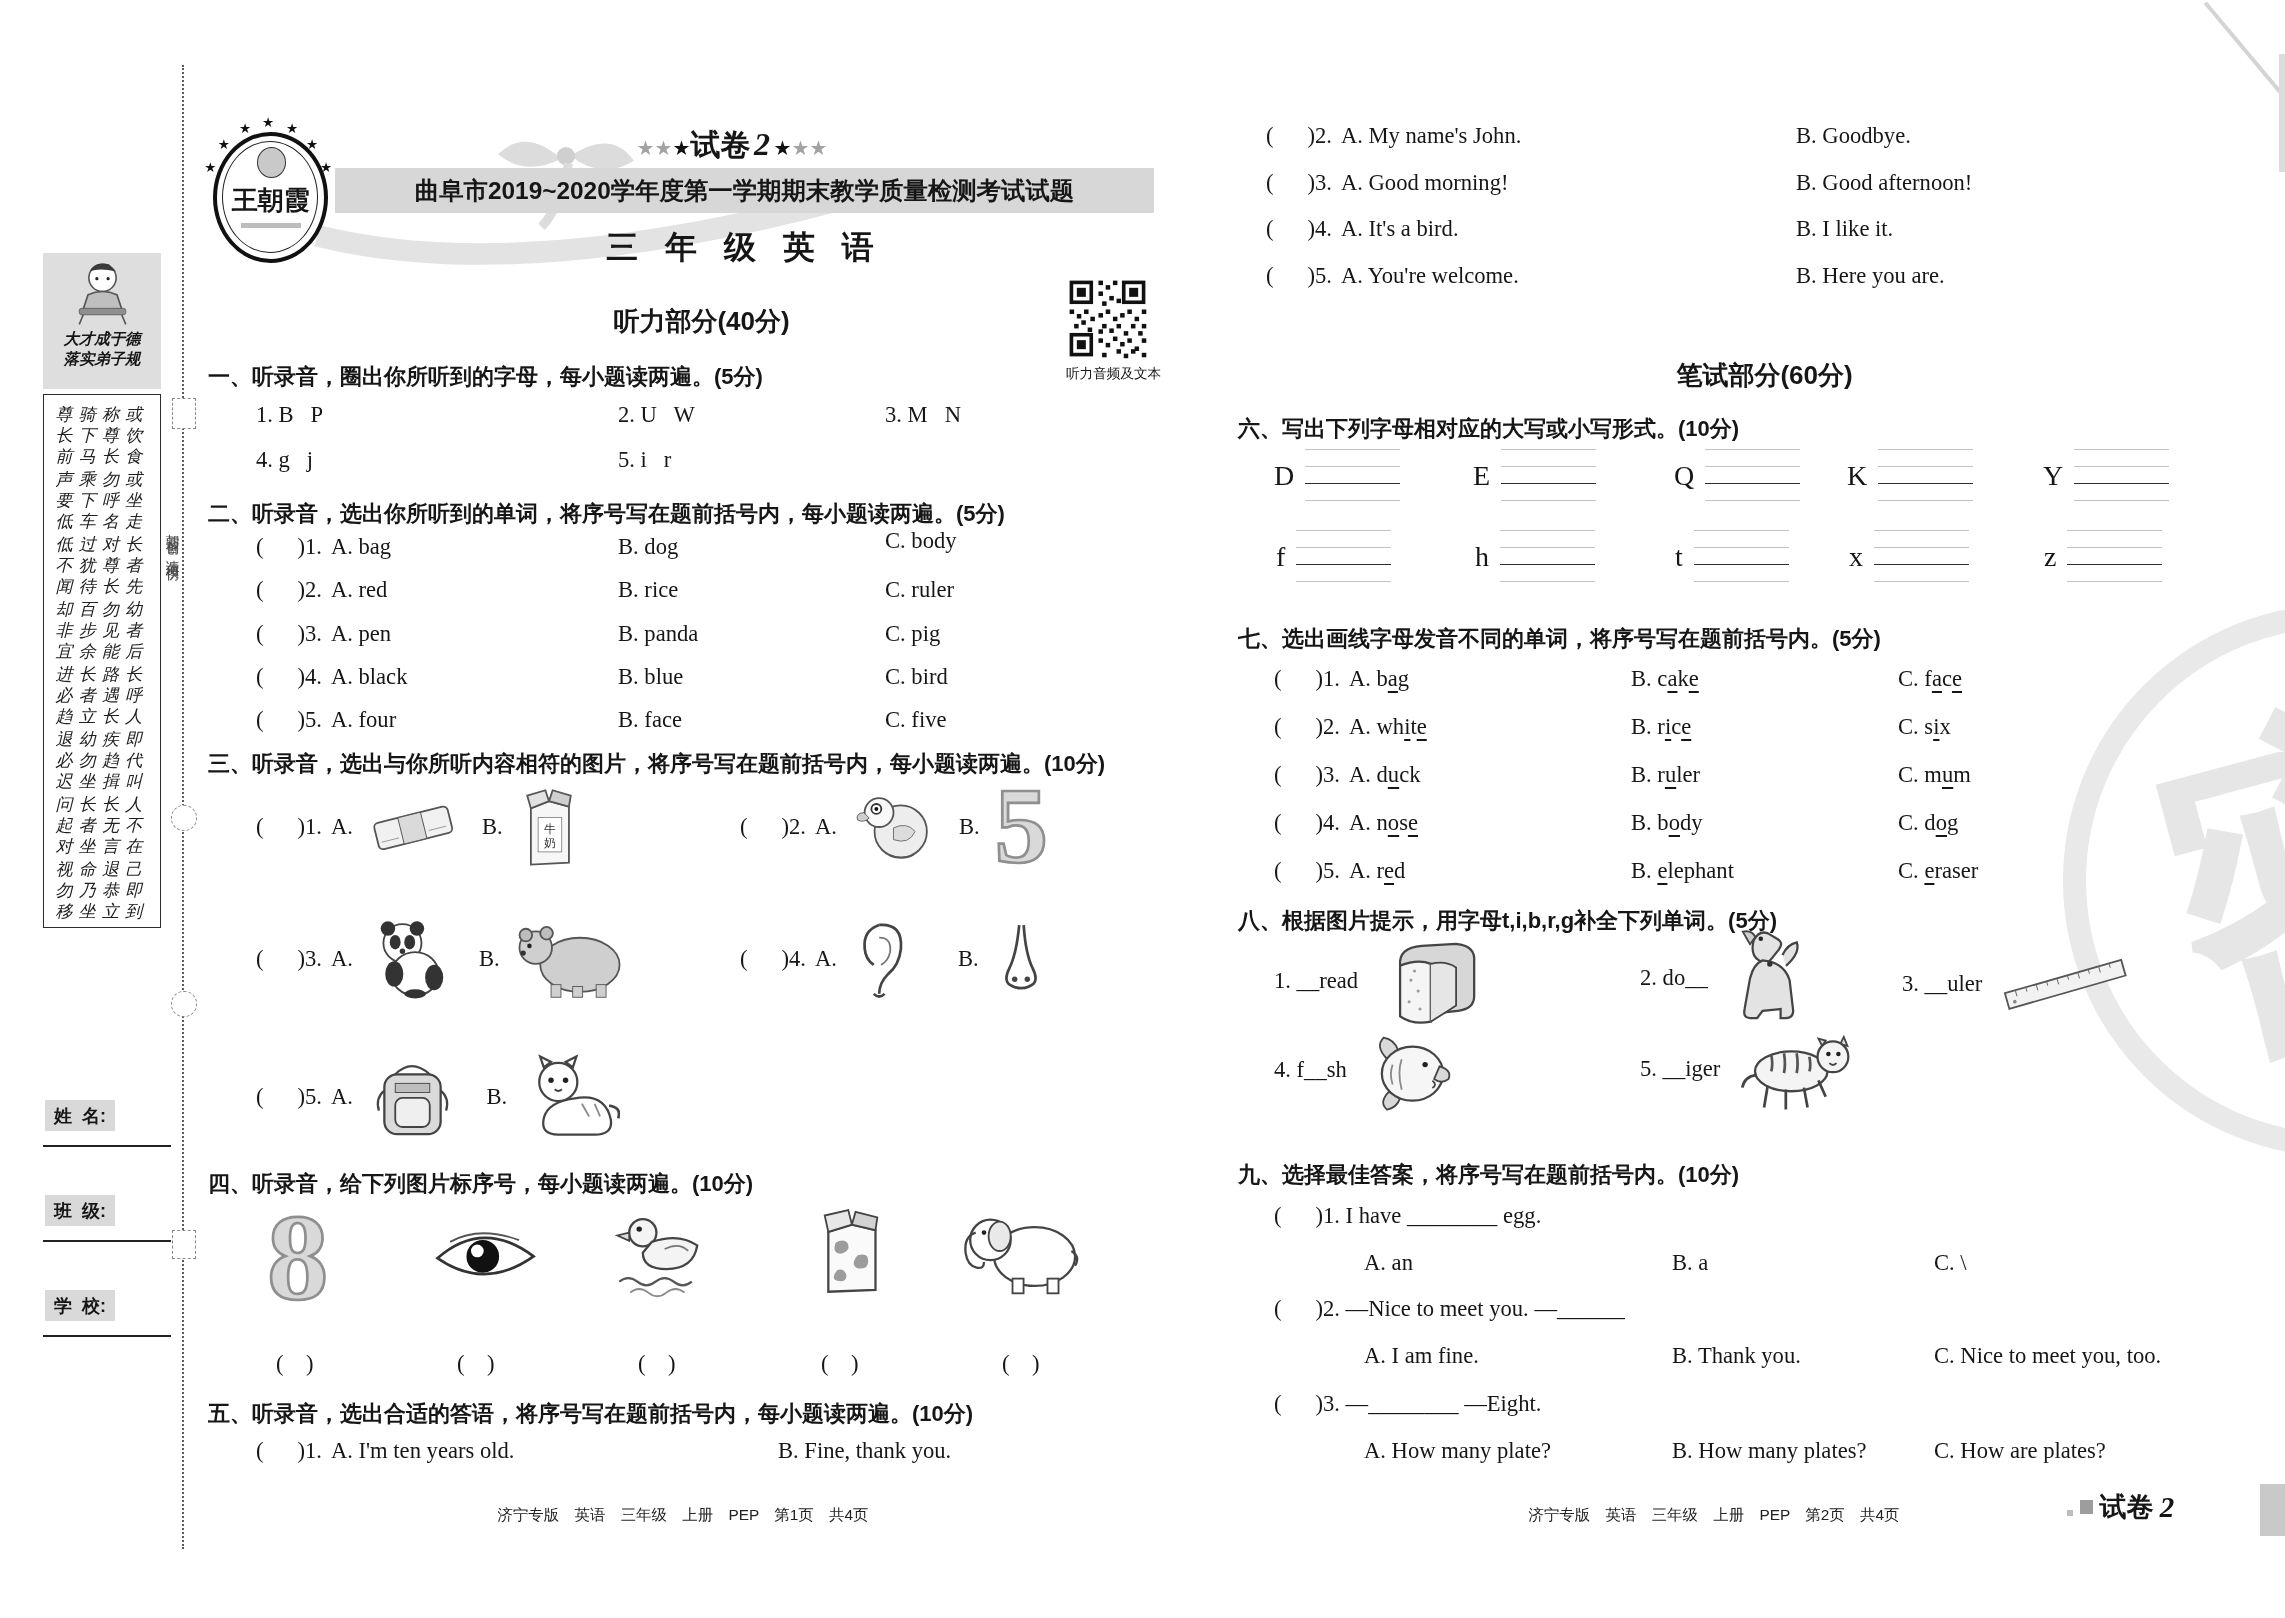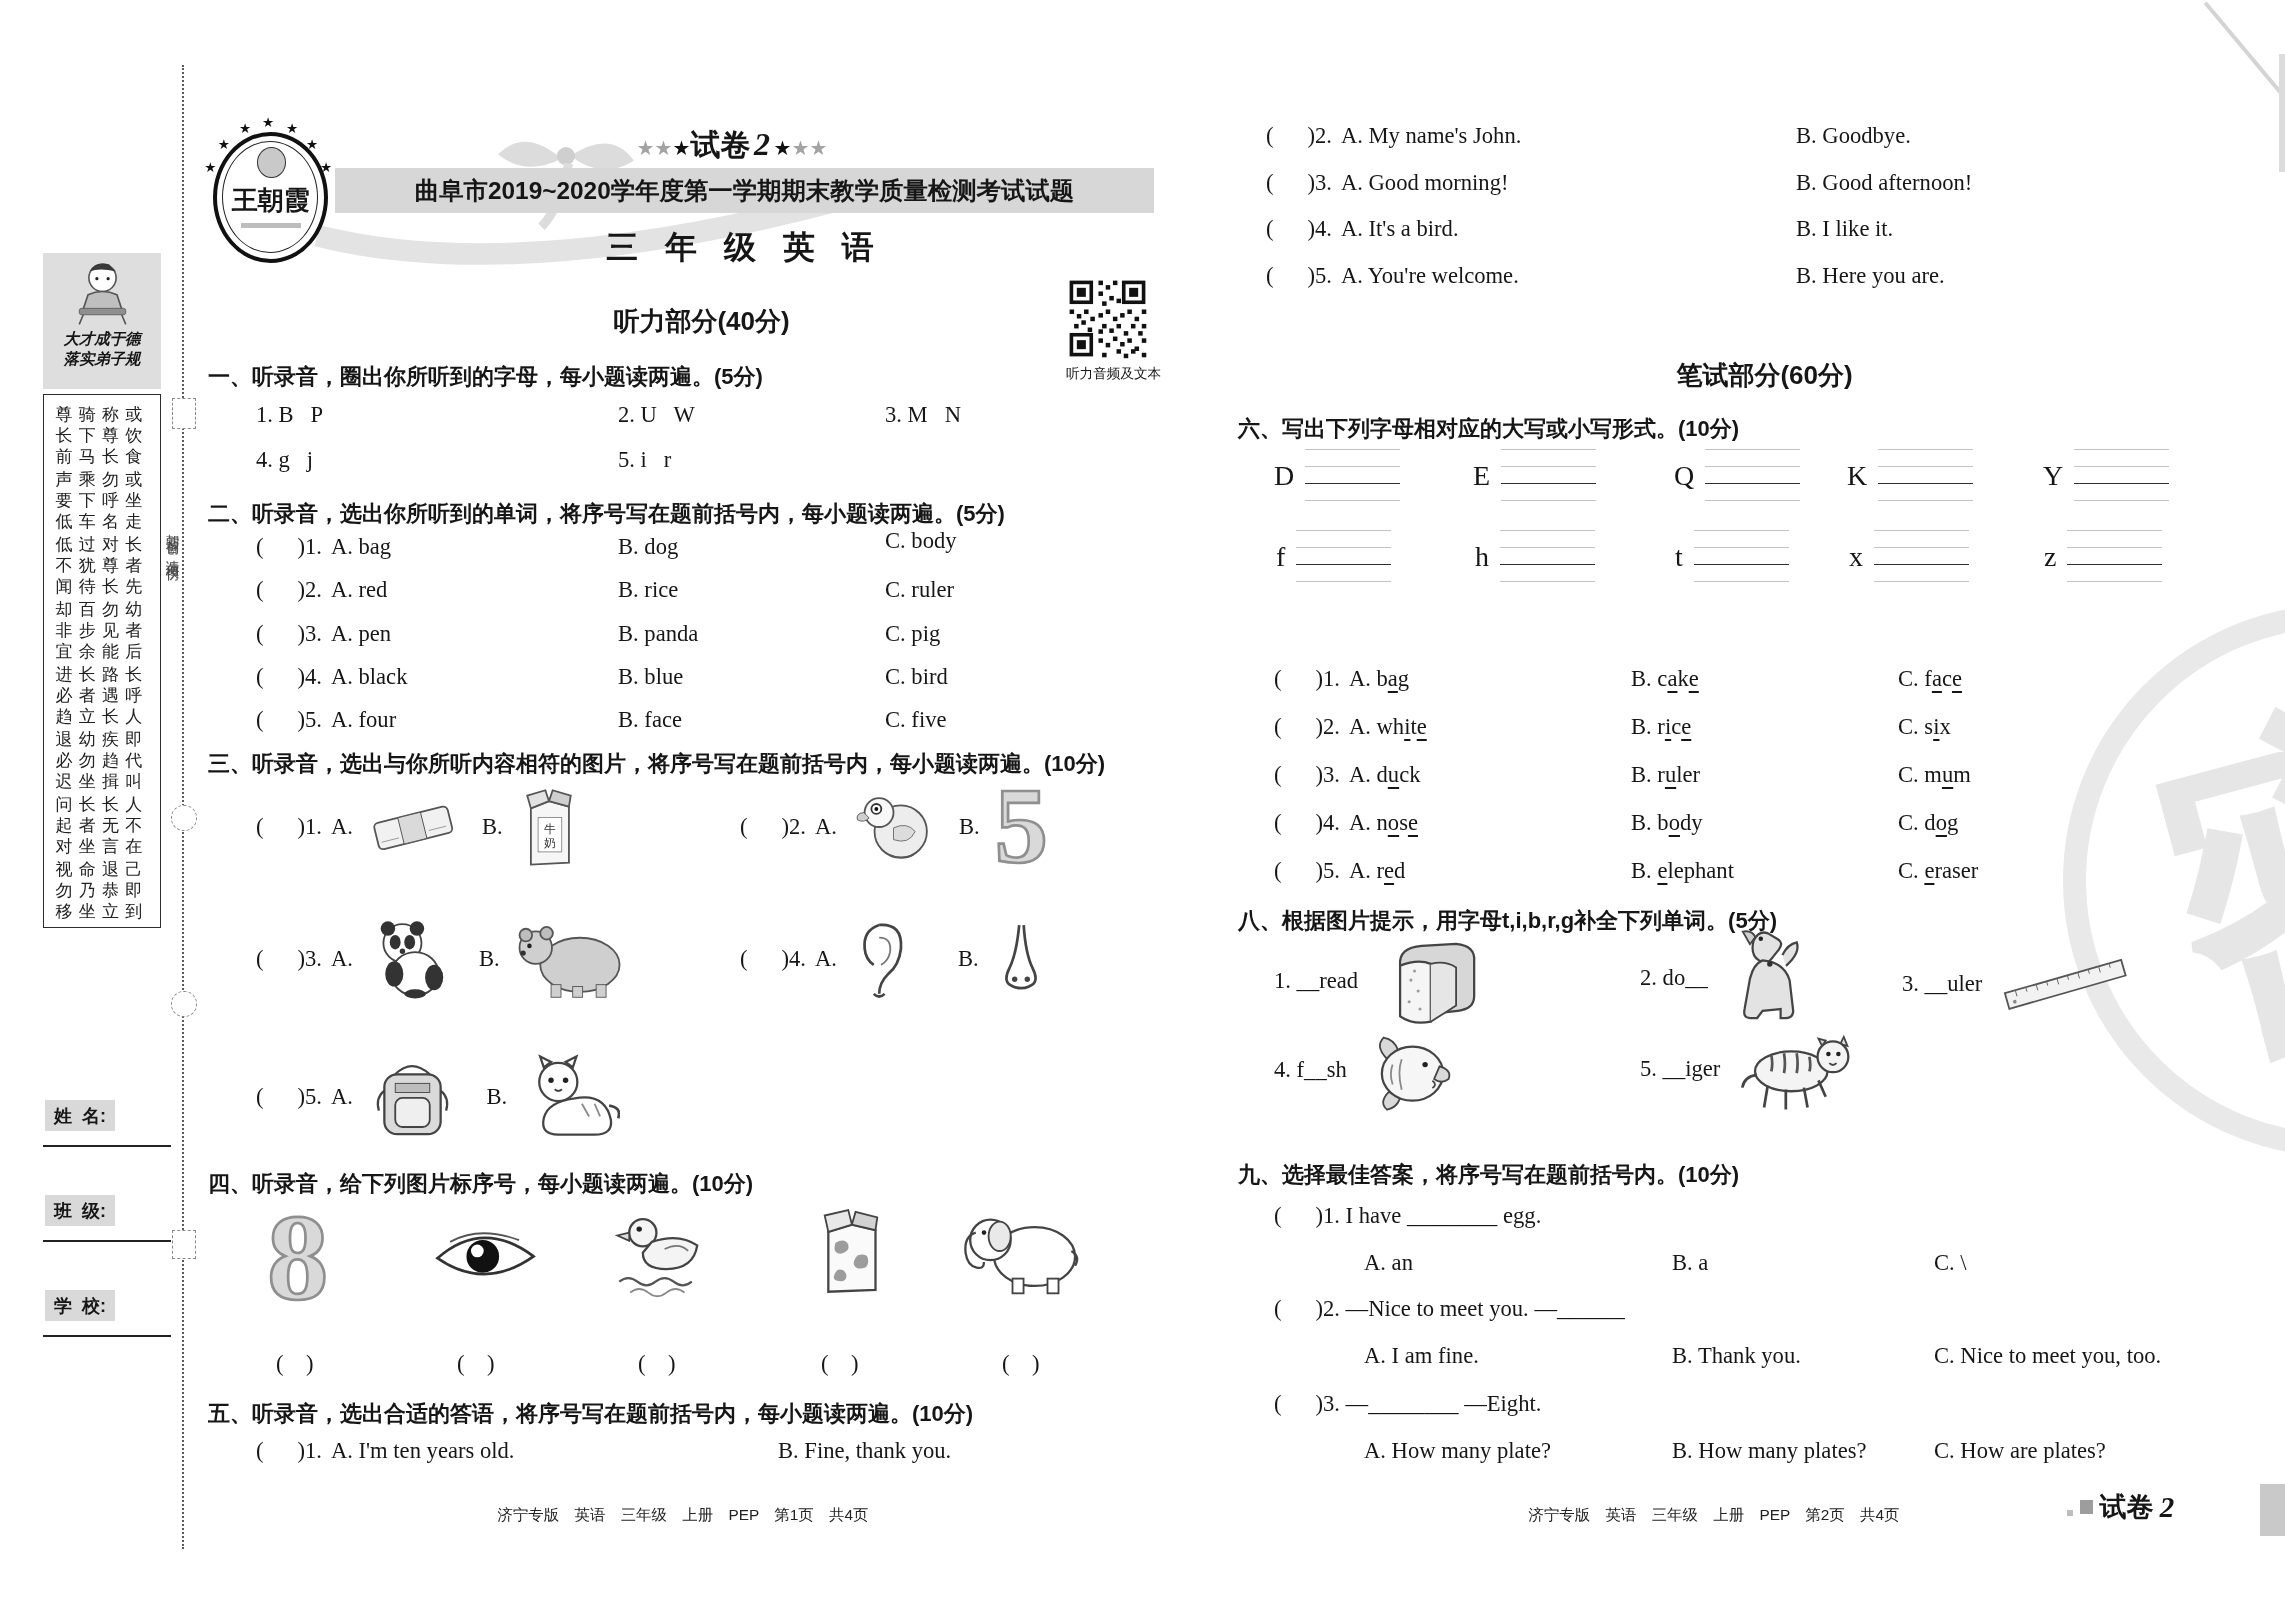--- a/index.html
+++ b/index.html
@@ -75,21 +75,21 @@
       <circle cx="31" cy="27" r="2" fill="#222"></circle>
         <circle cx="45" cy="27" r="2" fill="#222"></circle>
       <path d="M20 47 q18 -8 36 0 l6 18 q-24 10 -48 0 Z" fill="#bfbfbf" stroke="#555" stroke-width="2"></path>
       <rect x="9" y="64" width="58" height="8" rx="3" fill="#8f8f8f" stroke="#555"></rect>
       <path d="M14 72 l-5 12 M62 72 l5 12" stroke="#555" stroke-width="2"></path>
     </svg>
     <div class="motto">大才成于德</div>
     <div class="motto">落实弟子规</div>
   </div>
 
-  <div class="rules abs" style="left:43px;top:394px;width:116px;">
+  <div class="rules abs" style="left:43px;top:394px;width:116px;font-style:italic;">
     <div class="rrow">尊骑称或</div>
     <div class="rrow">长下尊饮</div>
     <div class="rrow">前马长食</div>
     <div class="rrow">声乘勿或</div>
     <div class="rrow">要下呼坐</div>
     <div class="rrow">低车名走</div>
     <div class="rrow">低过对长</div>
     <div class="rrow">不犹尊者</div>
     <div class="rrow">闻待长先</div>
     <div class="rrow">却百勿幼</div>
@@ -493,20 +493,21 @@
   <div class="lg6" style="left:2044px;top:530px">
       <span class="glet">z</span>
       <span class="g4">
         <i></i>
         <i></i>
         <i></i>
         <i></i>
       </span>
     </div>
 
+  <div class="t st" style="left:1238px;top:624px">七、选出画线字母发音不同的单词，将序号写在题前括号内。(5分)</div>
   <span class="t itm" style="left:1274px;top:666px"><span>(      )</span><span class="n">1.</span><span>A. b<u>a</u>g</span></span>
   <span class="t itm" style="left:1631px;top:666px">B. c<u>a</u>k<u>e</u></span>
   <span class="t itm" style="left:1898px;top:666px">C. f<u>a</u>c<u>e</u></span>
   <span class="t itm" style="left:1274px;top:714px"><span>(      )</span><span class="n">2.</span><span>A. wh<u>i</u>t<u>e</u></span></span>
   <span class="t itm" style="left:1631px;top:714px">B. r<u>i</u>c<u>e</u></span>
   <span class="t itm" style="left:1898px;top:714px">C. s<u>i</u>x</span>
   <span class="t itm" style="left:1274px;top:762px"><span>(      )</span><span class="n">3.</span><span>A. d<u>u</u>ck</span></span>
   <span class="t itm" style="left:1631px;top:762px">B. r<u>u</u>ler</span>
   <span class="t itm" style="left:1898px;top:762px">C. m<u>u</u>m</span>
   <span class="t itm" style="left:1274px;top:810px"><span>(      )</span><span class="n">4.</span><span>A. n<u>o</u>s<u>e</u></span></span>

